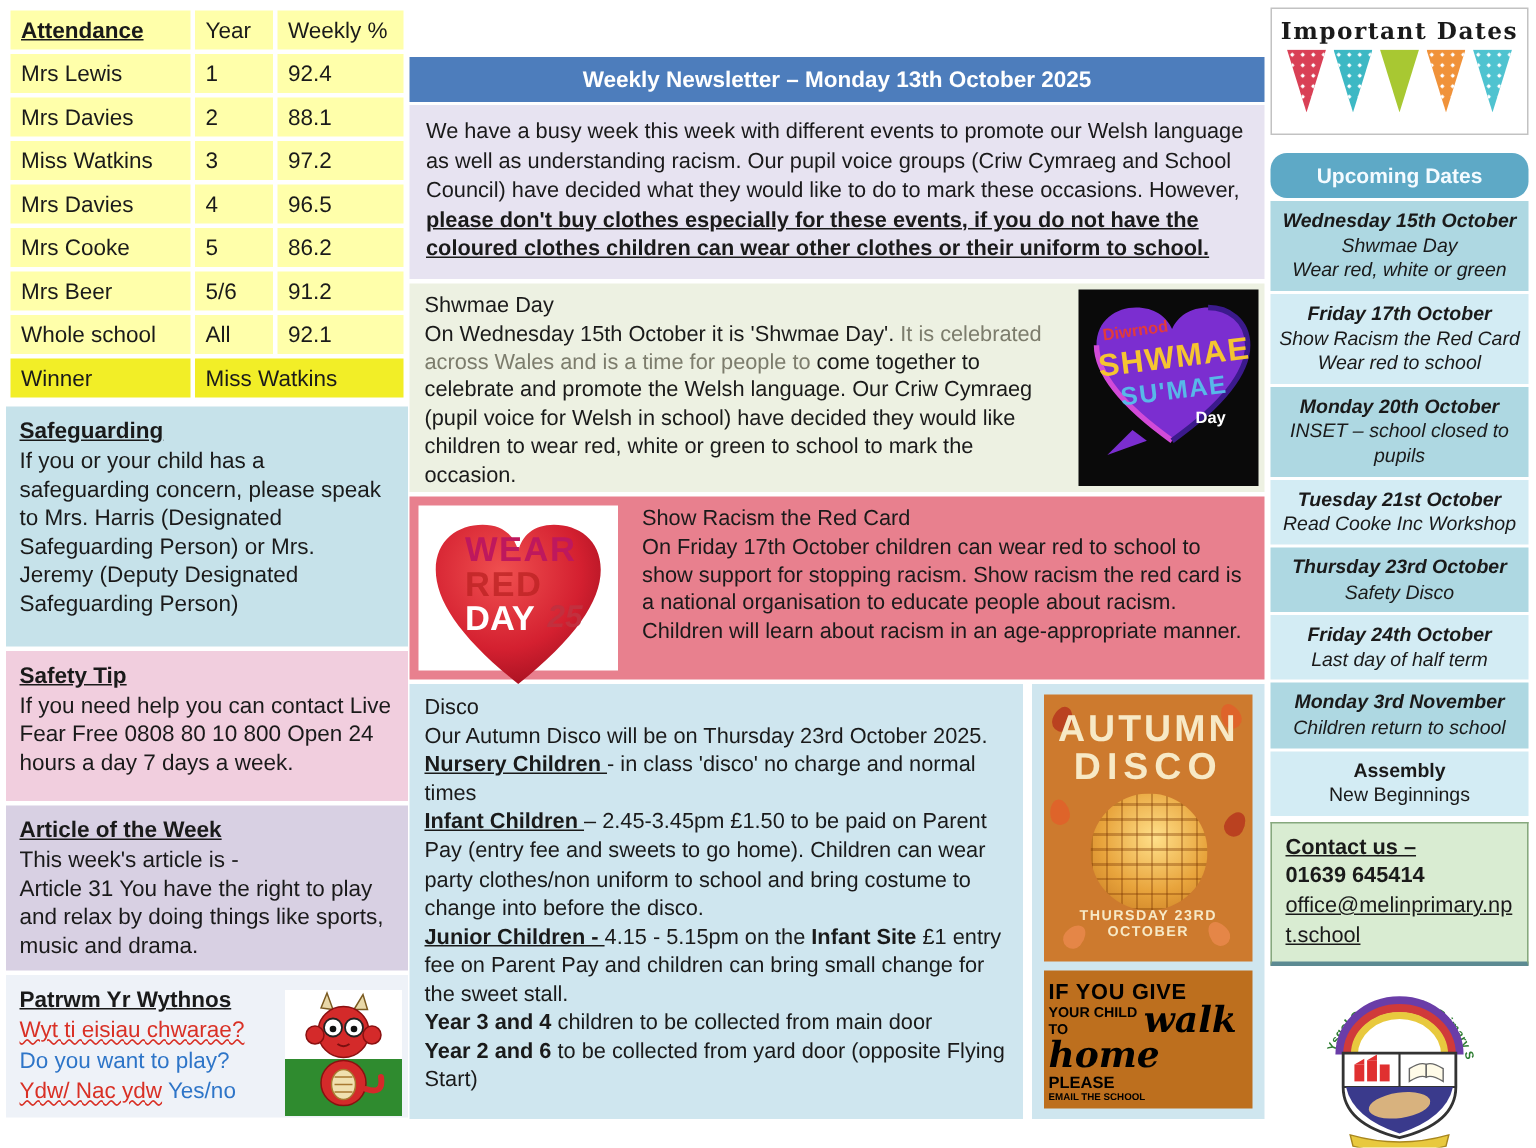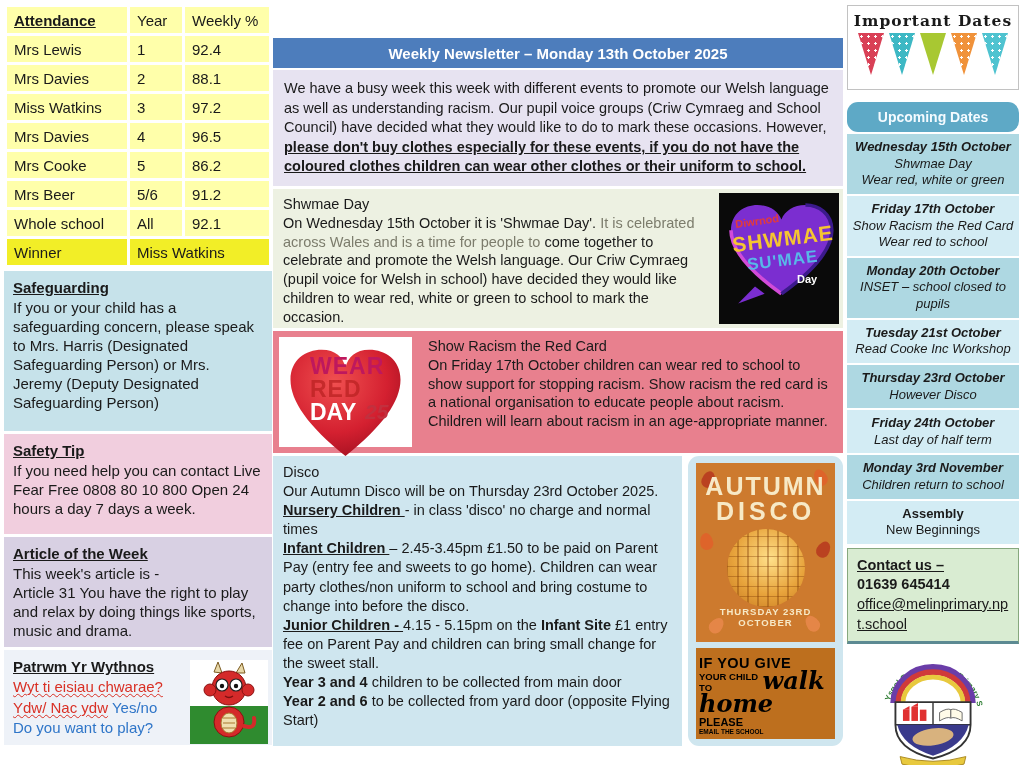--- a/index.html
+++ b/index.html
@@ -46,21 +46,21 @@
   .red-img { width:133px; height:110px; background:#fff; margin:6px; position:relative; flex:none; }
   .red-img svg { position:absolute; inset:4px; }
   .t-wear { top:16px; left:31px; color:#be185d; font-size:23px; letter-spacing:1px; }
   .t-red  { top:39px; left:31px; color:#b22; font-size:23px; letter-spacing:1px; opacity:.75; }
   .t-dayw { top:62px; left:31px; color:#fff; font-size:23px; }
   .t-25   { top:63px; left:86px; color:#c2303e; font-size:21px; font-style:italic; }
   .red-text { flex:1; padding:6px 10px; font-size:14.5px; line-height:1.3; }
 
   .disco-row { margin-top:3px; display:flex; gap:6px; height:290px; }
   .disco-text { width:409px; background:#cfe6ef; padding:7px 10px; font-size:14.5px; line-height:1.32; }
-  .disco-imgs { flex:1; background:#cfe6ef; padding:7px 8px; display:flex; flex-direction:column; gap:6px;border-radius:11px; }
+  .disco-imgs { flex:1; background:#cfe6ef; padding:7px 8px; display:flex; flex-direction:column; gap:6px; }
   .poster { height:180px; background:#cd7a2e; position:relative; overflow:hidden; text-align:center; color:#f7e9c6; }
   .poster .pt1 { margin-top:12px; font-size:25px; font-weight:bold; letter-spacing:2px; line-height:.95; position:relative; z-index:2; }
   .poster .pt2 { font-size:25px; font-weight:bold; letter-spacing:4px; line-height:1; position:relative; z-index:2; }
   .ball { position:absolute; left:50%; top:66px; transform:translateX(-50%); width:78px; height:78px; border-radius:50%;
           background:
             repeating-linear-gradient(0deg, rgba(120,50,0,.35) 0 1.5px, transparent 1.5px 10px),
             repeating-linear-gradient(90deg, rgba(120,50,0,.35) 0 1.5px, transparent 1.5px 10px),
             radial-gradient(circle at 55% 38%, #ffe08a, #e8a43c 55%, #c4761f);
           z-index:1; }
   .poster .pdate { position:absolute; bottom:14px; width:100%; font-size:9.5px; font-weight:bold; letter-spacing:1px; z-index:2; }
@@ -164,22 +164,22 @@
 
   <div class="sect article">
     <span class="sect-title">Article of the Week</span>
     <p class="mb0">This week's article is -</p>
     <p class="mb0">Article 31 You have the right to play and relax by doing things like sports, music and drama.</p>
   </div>
 
   <div class="sect patrwm">
     <span class="sect-title">Patrwm Yr Wythnos</span>
     <p class="mb0"><span class="welsh">Wyt ti eisiau chwarae?</span></p>
+    <p class="mb0"><span class="eng">Do you want to play?</span></p>
     <p class="mb0"><span class="welsh">Ydw/ Nac ydw</span><span class="eng"> Yes/no</span></p>
-    <p class="mb0"><span class="eng">Do you want to play?</span></p>
     <div class="dragon-box">
       <svg viewBox="0 0 78 84" width="78" height="84">
         <rect x="0" y="0" width="78" height="46" fill="#ffffff"></rect>
         <rect x="0" y="46" width="78" height="38" fill="#2f8b2f"></rect>
         <path d="M24 12 L28 2 L32 13 Z" fill="#e8d8a8" stroke="#7a5a20" stroke-width="1"></path>
         <path d="M46 13 L52 3 L55 13 Z" fill="#e8d8a8" stroke="#7a5a20" stroke-width="1"></path>
         <circle cx="39" cy="28" r="17" fill="#d42a2a" stroke="#8a1010" stroke-width="1"></circle>
         <circle cx="20" cy="30" r="6" fill="#d42a2a" stroke="#8a1010" stroke-width="1"></circle>
         <circle cx="58" cy="30" r="6" fill="#d42a2a" stroke="#8a1010" stroke-width="1"></circle>
         <circle cx="32" cy="25" r="6" fill="#fff" stroke="#222" stroke-width="1.2"></circle>
@@ -317,21 +317,21 @@
     <div class="event dark">
       <span class="edate">Monday 20th October</span>
       <span class="edesc">INSET – school closed to pupils</span>
     </div>
     <div class="event light">
       <span class="edate">Tuesday 21st October</span>
       <span class="edesc">Read Cooke Inc Workshop</span>
     </div>
     <div class="event dark">
       <span class="edate">Thursday 23rd October</span>
-      <span class="edesc">However Disco</span>
+      <span class="edesc">Safety Disco</span>
     </div>
     <div class="event light">
       <span class="edate">Friday 24th October</span>
       <span class="edesc">Last day of half term</span>
     </div>
     <div class="event dark">
       <span class="edate">Monday 3rd November</span>
       <span class="edesc">Children return to school</span>
     </div>
     <div class="event light plain">

